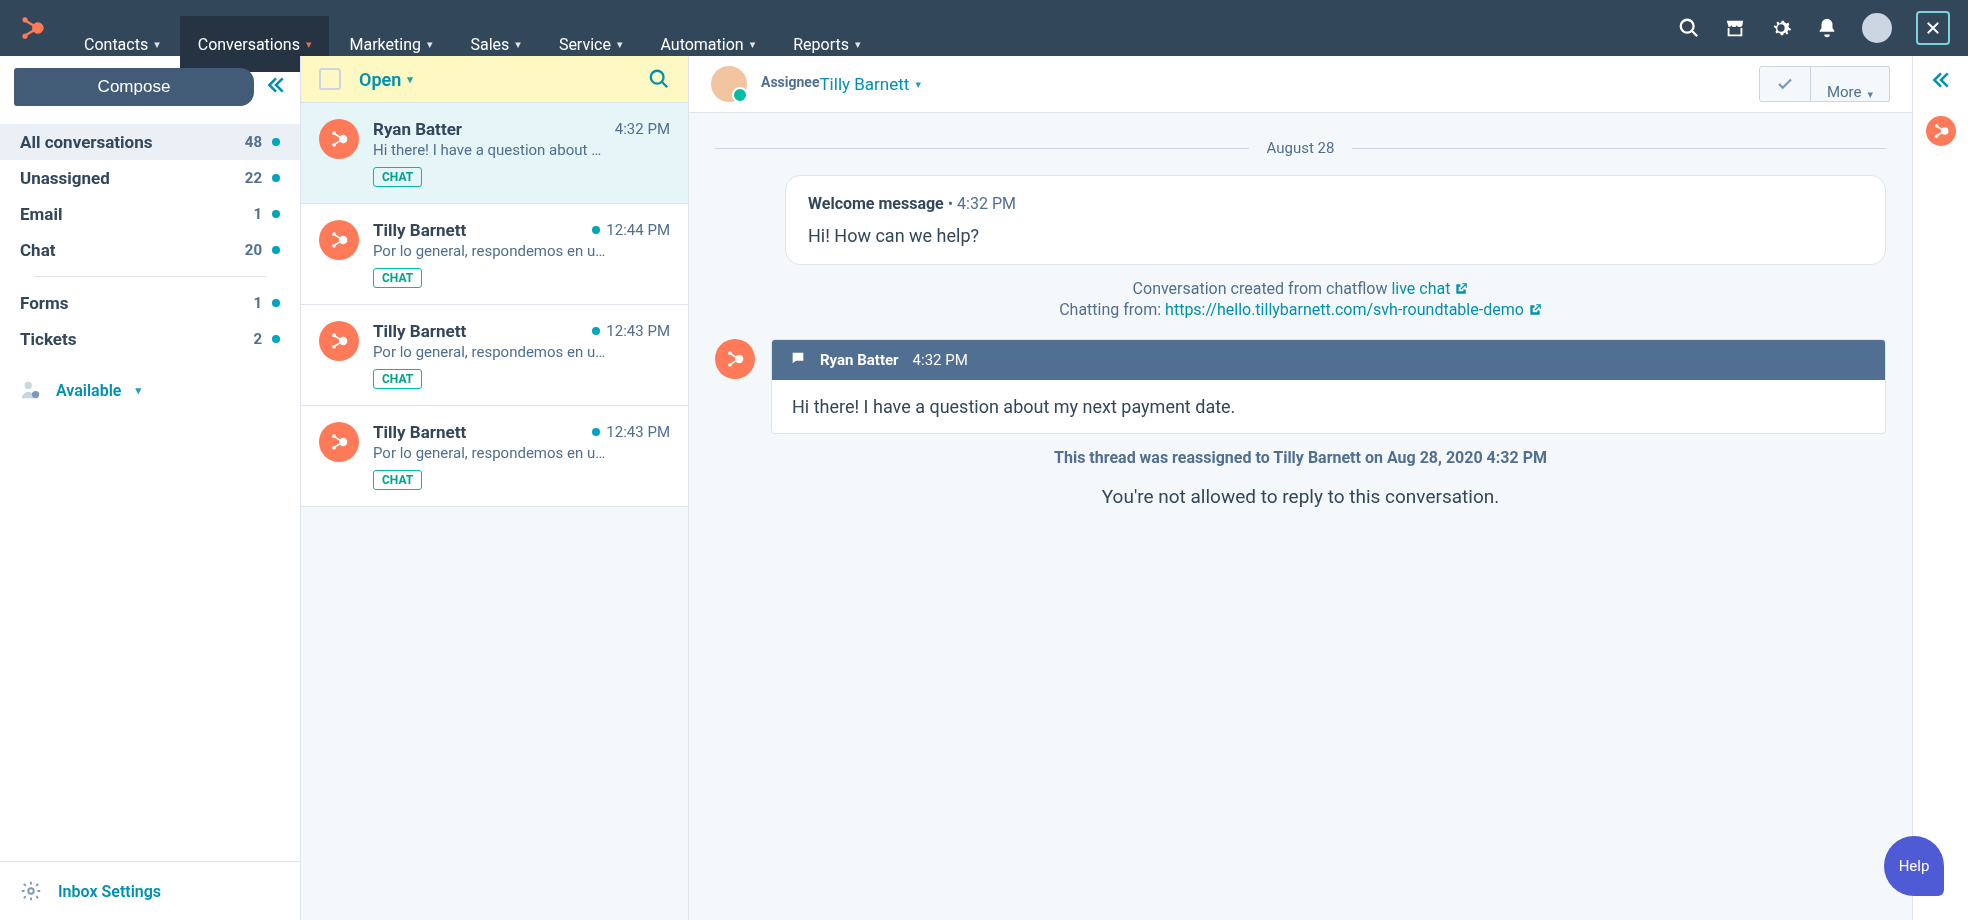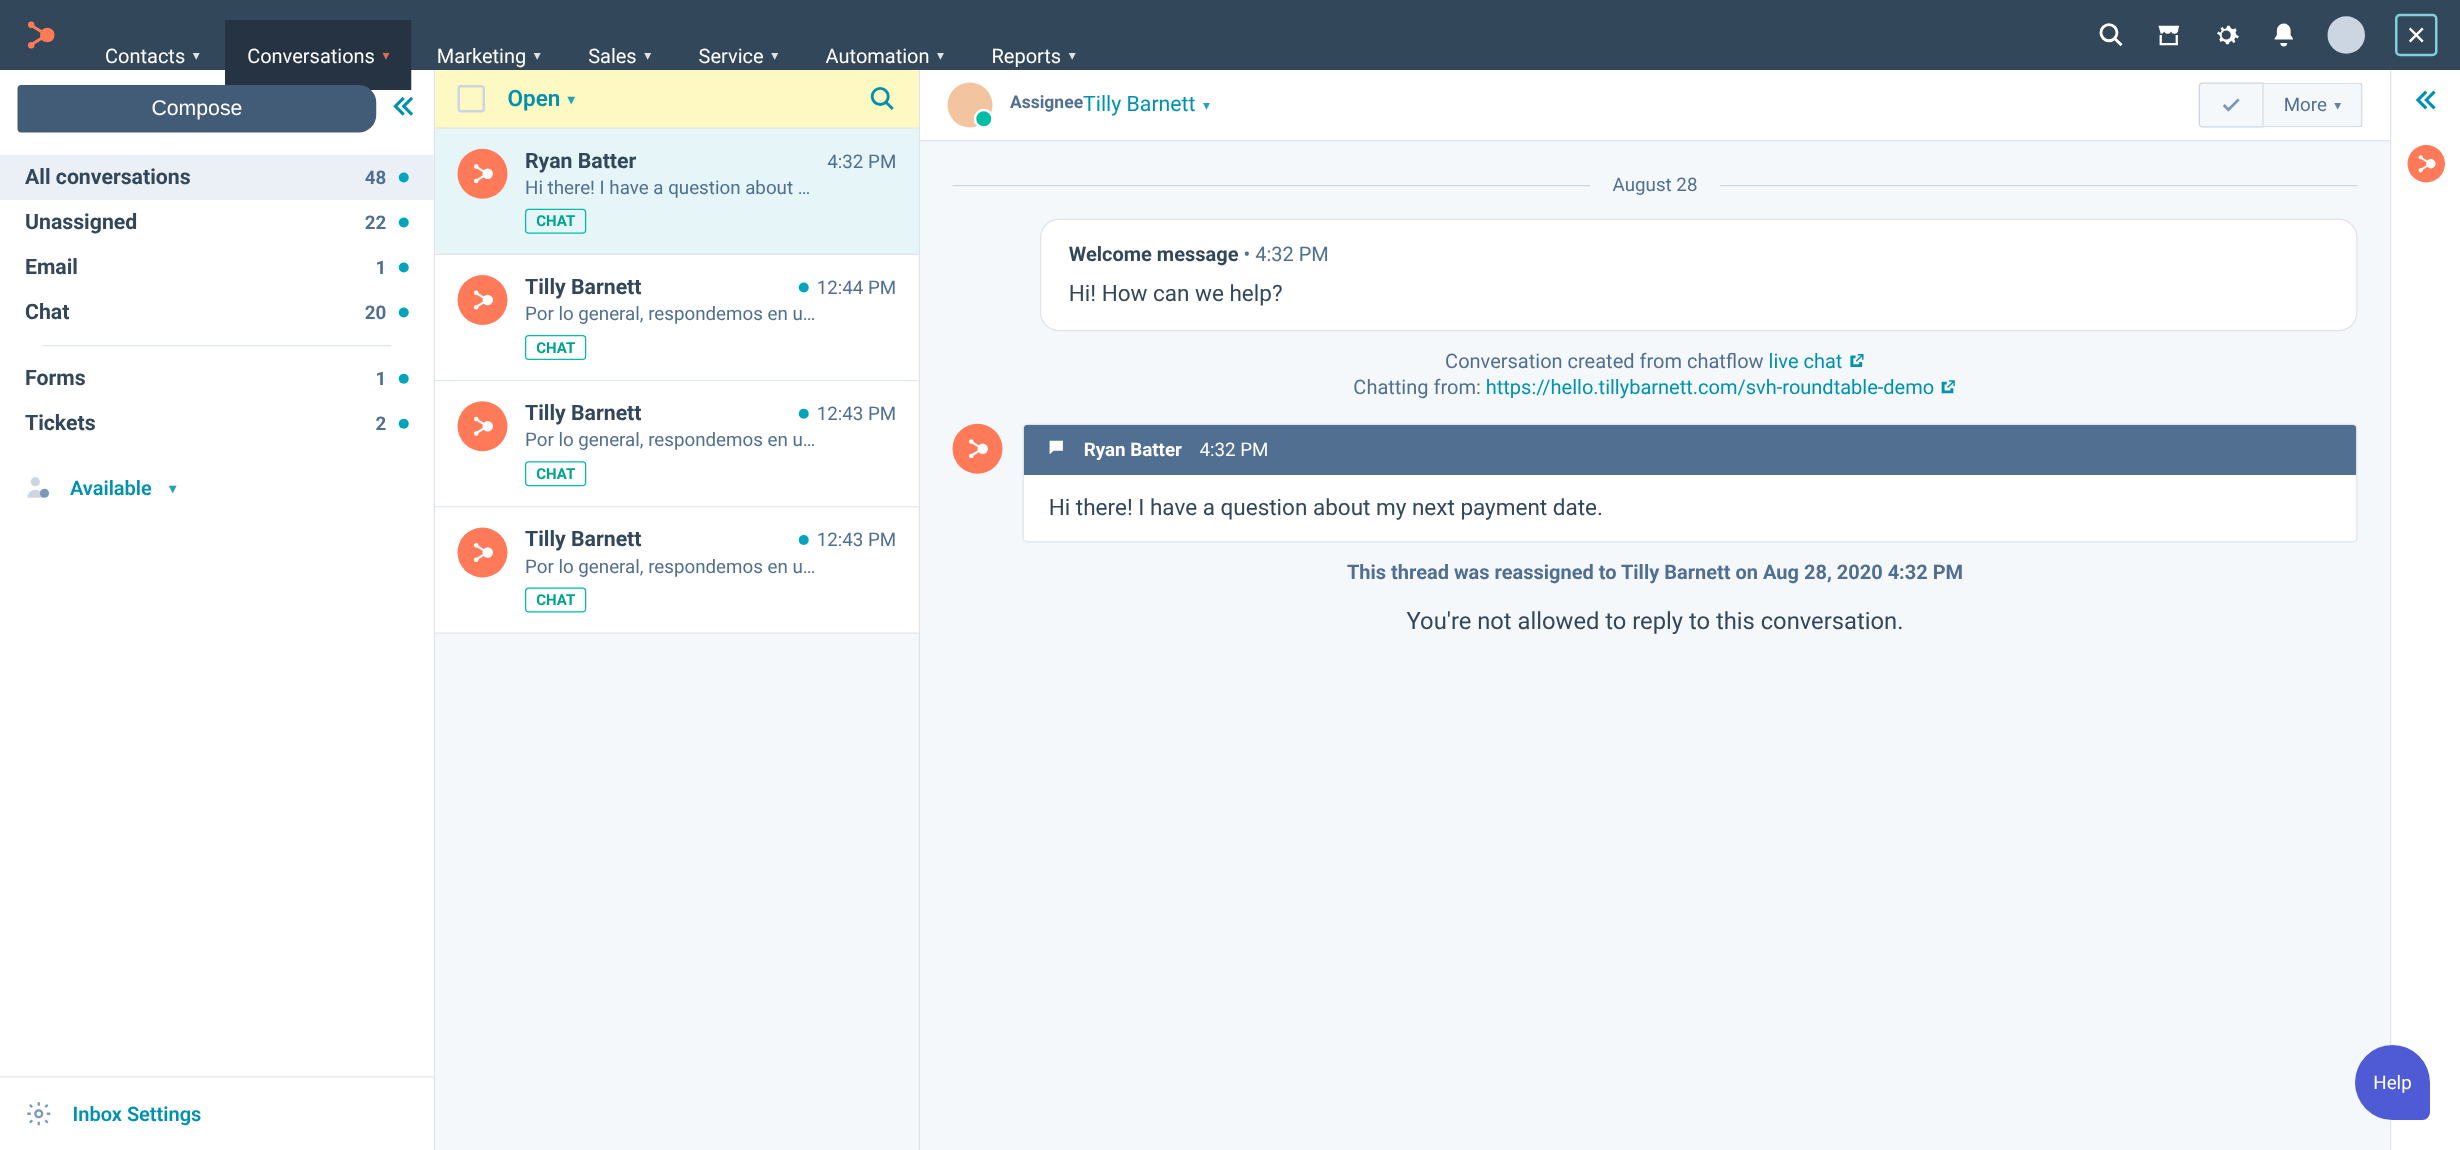--- a/index.html
+++ b/index.html
@@ -13,21 +13,21 @@
   .chev.orange { color: #ff7a59; }
   .nav-right { display: flex; align-items: center; gap: 24px; }
   .nav-icon { width: 22px; height: 22px; color: #fff; cursor: pointer; display:flex;align-items:center;justify-content:center;}
   .avatar-sm { width: 30px; height: 30px; border-radius: 50%; background: #cbd6e2; }
   .close-box { width: 34px; height: 34px; border: 2px solid #7fd1de; border-radius: 4px; display:flex;align-items:center;justify-content:center; cursor:pointer; }
   .close-box svg { width:18px;height:18px;stroke:#fff; }
 
   .layout { display: flex; height: calc(100vh - 56px); }
 
   
-  .sidebar { width: 348px; border-right: 1px solid #dfe3eb; display:flex; flex-direction:column; }
+  .sidebar { width: 301px; border-right: 1px solid #dfe3eb; display:flex; flex-direction:column; }
   .compose-row { display:flex; align-items:center; gap:12px; padding: 12px 14px; }
   .compose-btn { flex:1; background:#425b76; color:#fff; border:none; border-radius: 3px 14px 14px 3px; height:38px; font-size:17px; font-weight:500; cursor:pointer; position:relative; }
   .collapse-left { color:#0091ae; cursor:pointer; }
   .side-list { padding: 6px 0; }
   .side-item { display:flex; align-items:center; padding: 8px 20px; cursor:pointer; font-size:17px; color:#33475b;font-weight:bold; }
   .side-item.sel { background:#eaf0f6; }
   .side-item .lbl { flex:1; }
   .side-item .cnt { color:#516f90; font-size:15px; margin-right:10px; }
   .dot { width:8px;height:8px;border-radius:50%; background:#00a4bd; display:inline-block; }
   .side-divider { height:1px;background:#dfe3eb;margin:8px 34px; }
@@ -59,21 +59,21 @@
   .convcol { flex:1; display:flex;flex-direction:column; background:#f5f8fa;}
   .conv-header { display:flex;align-items:center;gap:14px;padding:10px 22px;background:#fff;border-bottom:1px solid #dfe3eb;}
   .assignee-ava { width:36px;height:36px;border-radius:50%;background:#f2c4a0;position:relative;}
   .assignee-ava::after{content:"";position:absolute;bottom:-1px;right:-1px;width:12px;height:12px;border-radius:50%;background:#00bda5;border:2px solid #fff;}
   .assignee-txt { display:flex;flex-direction:row; }
   .assignee-lbl { color:#516f90;font-weight:700;font-size:14px;}
   .assignee-name { color:#0091ae;font-size:17px;display:flex;align-items:center;gap:6px;cursor:pointer;}
   .conv-header-right { margin-left:auto;display:flex;gap:0;}
   .hbtn { border:1px solid #cbd6e2;background:#f5f8fa;height:36px;padding:0 16px;display:flex;align-items:center;gap:6px;color:#516f90;font-size:15px;cursor:pointer;}
   .hbtn:first-child{border-radius:3px 0 0 3px;}
-  .hbtn:last-child{border-radius:0 3px 3px 0;border-left:none;}
+  .hbtn:last-child{border-radius:0 3px 3px 0;border-left:none;align-items:flex-end;}
 
   .conv-body { flex:1;overflow:auto;padding:18px 26px;}
   .date-sep { display:flex;align-items:center;gap:18px;margin:8px 0 18px;}
   .date-sep .line{flex:1;height:1px;background:#cbd6e2;}
   .date-sep .txt{color:#516f90;font-size:15px;}
   .card { background:#fff;border:1px solid #dfe3eb;border-radius:15px;margin:0 0 14px 70px;}
   .card-pad{padding:18px 22px;}
   .welcome-head{color:#33475b;font-size:16px;margin-bottom:12px;}
   .welcome-head b{font-weight:700;}
   .welcome-head .muted{color:#516f90;}

